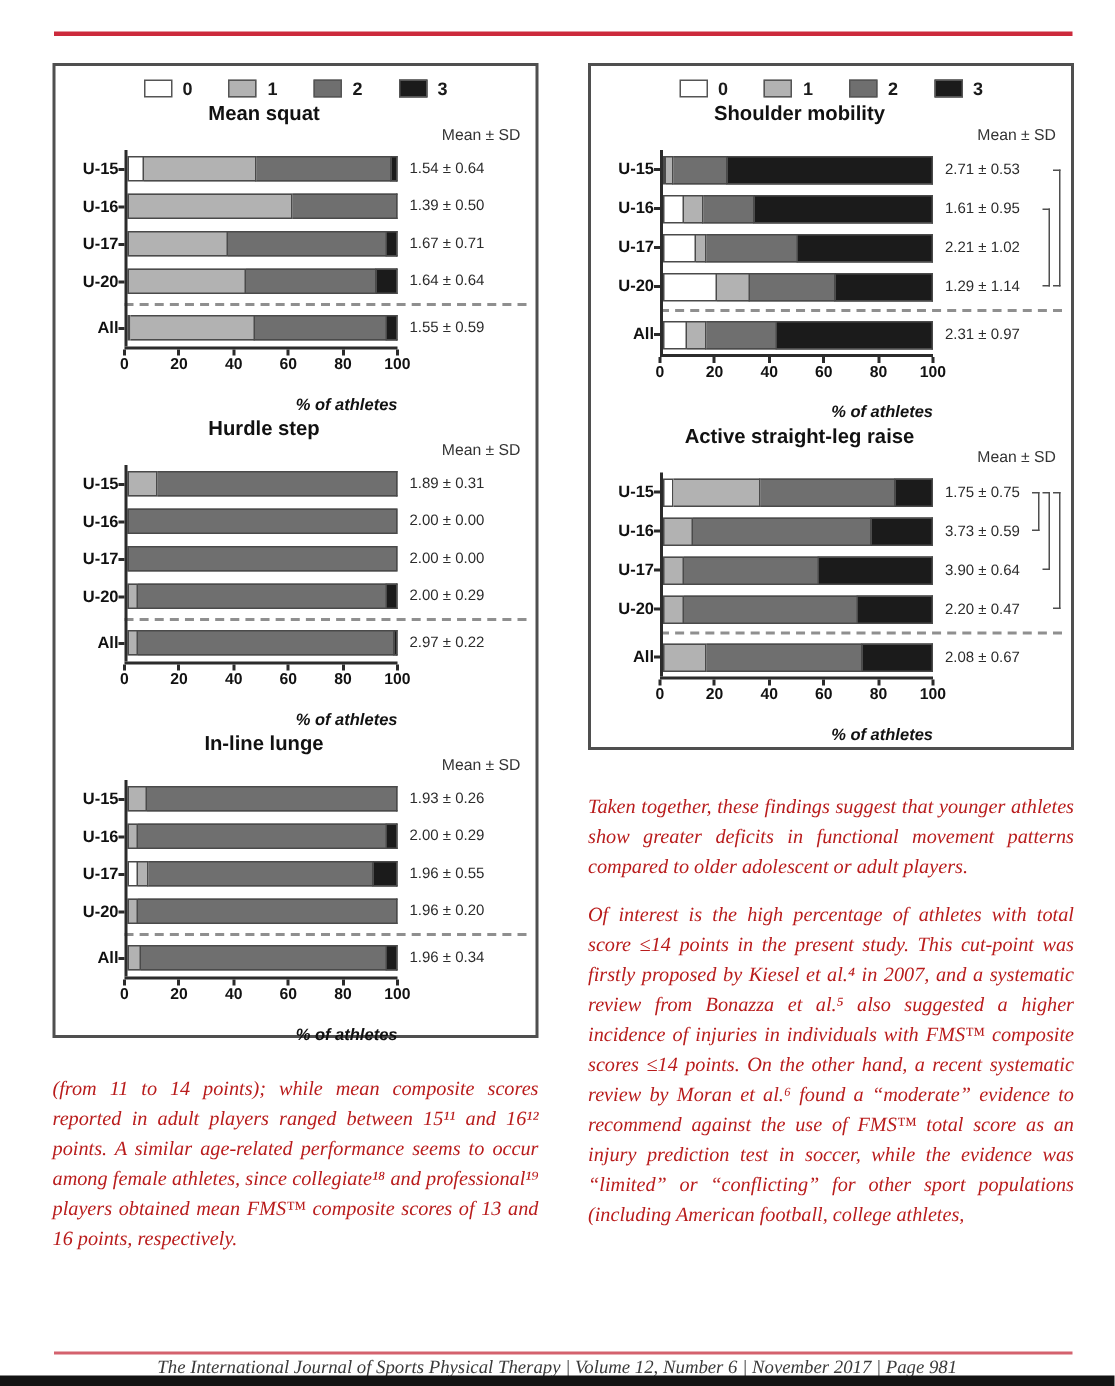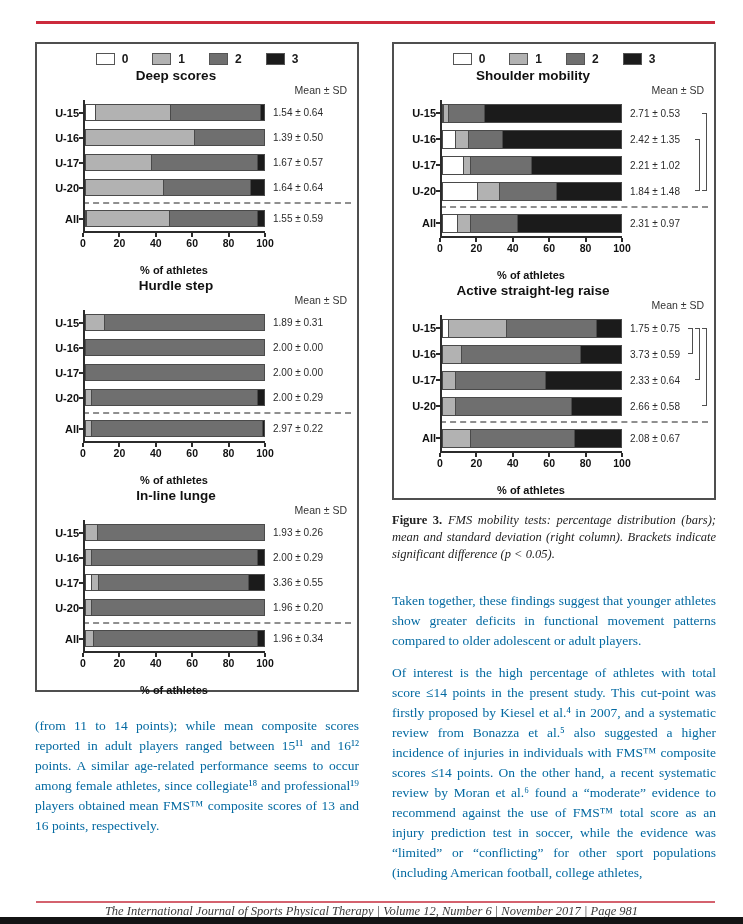--- a/index.html
+++ b/index.html
@@ -48,28 +48,28 @@
   .seg:first-child { border-left-width:1px; }
   .sep { border-top:2px dashed #8f8f8f; margin:2px 0 2px 40px; }
   .mean { margin-left:8px; font-family:"Liberation Sans", sans-serif; font-size:10px;
     color:#2b2b2b; white-space:nowrap; }
   .bracket { position:absolute; width:5px; border:1.5px solid #4f4f4f; border-left:none; }
 
   .xaxis { position:relative; margin-left:40px; width:182px; height:17px; border-top:2px solid #2b2b2b; }
   .xtick { position:absolute; top:0; width:2px; height:4px; background:#2b2b2b; transform:translateX(-1px); }
   .xticklab { position:absolute; top:4px; transform:translateX(-50%);
     font-family:"Liberation Sans", sans-serif; font-weight:bold; font-size:10.5px; color:#111; }
-  .xlabel { margin-left:40px; width:182px; text-align:center; margin-top:16px;
-    font-family:"Liberation Sans", sans-serif; font-weight:bold; font-size:11px; color:#111; }
+  .xlabel { margin-left:40px; width:182px; text-align:right; margin-top:16px;
+    font-family:"Liberation Sans", sans-serif; font-weight:bold; font-size:11px; color:#111;font-style:italic; }
 
   .caption { margin-top:12px; font-size:12.5px; line-height:1.35; text-align:justify; color:#222; }
   .caption .figlabel { font-weight:bold; }
   .caption .captext { font-style:italic; }
 
-  .bodytext { margin-top:24px; font-size:13.5px; line-height:20px; text-align:justify; color:#0369a1; }
+  .bodytext { margin-top:24px; font-size:13.5px; line-height:20px; text-align:justify; color:#b91c1c;font-style:italic; }
   .bodytext p + p { margin-top:12px; }
   .col-right .bodytext { margin-top:28px; }
 
   .footer-rule { position:absolute; left:36px; top:901px; width:679px; height:2px; }
   .footer-text { position:absolute; top:904px; left:0; width:100%; text-align:center;
     font-style:italic; font-size:12.5px; color:#3a3a3a; }
   .bottom-bar { position:absolute; left:0; top:917px; width:743px; height:7px; background:#141414; }
 </style>
 </head>
 <body>
@@ -91,21 +91,21 @@
           <span class="swatch" style="background: rgb(111, 111, 111);"></span>
           <span>2</span>
         </span>
       <span class="legend-item">
           <span class="swatch" style="background: rgb(27, 27, 27);"></span>
           <span>3</span>
         </span>
     </div>
     <div class="chart">
         <div class="chart-head">
-          <div class="chart-title">Deep scores</div>
+          <div class="chart-title">Mean squat</div>
           <div class="mean-header">Mean ± SD</div>
         </div>
         <div class="rows">
           <div class="yaxis"></div>
           <div class="crow">
             <div class="cat">U-15</div>
             <div class="ytick"></div>
             <div class="plotrow">
               <div class="bar">
                 <div class="seg" style="width: 6%; background: rgb(255, 255, 255);"></div>
@@ -130,21 +130,21 @@
           <div class="crow">
             <div class="cat">U-17</div>
             <div class="ytick"></div>
             <div class="plotrow">
               <div class="bar">
                 <div class="seg" style="width: 37%; background: rgb(178, 178, 178);"></div>
                 <div class="seg" style="width: 59%; background: rgb(111, 111, 111);"></div>
                 <div class="seg" style="width: 4%; background: rgb(27, 27, 27);"></div>
               </div>
             </div>
-            <div class="mean">1.67 ± 0.57</div>
+            <div class="mean">1.67 ± 0.71</div>
           </div>
           <div class="crow">
             <div class="cat">U-20</div>
             <div class="ytick"></div>
             <div class="plotrow">
               <div class="bar">
                 <div class="seg" style="width: 44%; background: rgb(178, 178, 178);"></div>
                 <div class="seg" style="width: 48%; background: rgb(111, 111, 111);"></div>
                 <div class="seg" style="width: 8%; background: rgb(27, 27, 27);"></div>
               </div>
@@ -296,21 +296,21 @@
             <div class="cat">U-17</div>
             <div class="ytick"></div>
             <div class="plotrow">
               <div class="bar">
                 <div class="seg" style="width: 4%; background: rgb(255, 255, 255);"></div>
                 <div class="seg" style="width: 4%; background: rgb(178, 178, 178);"></div>
                 <div class="seg" style="width: 83%; background: rgb(111, 111, 111);"></div>
                 <div class="seg" style="width: 9%; background: rgb(27, 27, 27);"></div>
               </div>
             </div>
-            <div class="mean">3.36 ± 0.55</div>
+            <div class="mean">1.96 ± 0.55</div>
           </div>
           <div class="crow">
             <div class="cat">U-20</div>
             <div class="ytick"></div>
             <div class="plotrow">
               <div class="bar">
                 <div class="seg" style="width: 4%; background: rgb(178, 178, 178);"></div>
                 <div class="seg" style="width: 96%; background: rgb(111, 111, 111);"></div>
               </div>
             </div>
@@ -396,21 +396,21 @@
             <div class="cat">U-16</div>
             <div class="ytick"></div>
             <div class="plotrow">
               <div class="bar">
                 <div class="seg" style="width: 8%; background: rgb(255, 255, 255);"></div>
                 <div class="seg" style="width: 7%; background: rgb(178, 178, 178);"></div>
                 <div class="seg" style="width: 19%; background: rgb(111, 111, 111);"></div>
                 <div class="seg" style="width: 66%; background: rgb(27, 27, 27);"></div>
               </div>
             </div>
-            <div class="mean">2.42 ± 1.35</div>
+            <div class="mean">1.61 ± 0.95</div>
           </div>
           <div class="crow">
             <div class="cat">U-17</div>
             <div class="ytick"></div>
             <div class="plotrow">
               <div class="bar">
                 <div class="seg" style="width: 12%; background: rgb(255, 255, 255);"></div>
                 <div class="seg" style="width: 4%; background: rgb(178, 178, 178);"></div>
                 <div class="seg" style="width: 34%; background: rgb(111, 111, 111);"></div>
                 <div class="seg" style="width: 50%; background: rgb(27, 27, 27);"></div>
@@ -422,21 +422,21 @@
             <div class="cat">U-20</div>
             <div class="ytick"></div>
             <div class="plotrow">
               <div class="bar">
                 <div class="seg" style="width: 20%; background: rgb(255, 255, 255);"></div>
                 <div class="seg" style="width: 12%; background: rgb(178, 178, 178);"></div>
                 <div class="seg" style="width: 32%; background: rgb(111, 111, 111);"></div>
                 <div class="seg" style="width: 36%; background: rgb(27, 27, 27);"></div>
               </div>
             </div>
-            <div class="mean">1.84 ± 1.48</div>
+            <div class="mean">1.29 ± 1.14</div>
           </div>
           <div class="sep"></div>
           <div class="crow">
             <div class="cat">All</div>
             <div class="ytick"></div>
             <div class="plotrow">
               <div class="bar">
                 <div class="seg" style="width: 9%; background: rgb(255, 255, 255);"></div>
                 <div class="seg" style="width: 7%; background: rgb(178, 178, 178);"></div>
                 <div class="seg" style="width: 26%; background: rgb(111, 111, 111);"></div>
@@ -499,33 +499,33 @@
           <div class="crow">
             <div class="cat">U-17</div>
             <div class="ytick"></div>
             <div class="plotrow">
               <div class="bar">
                 <div class="seg" style="width: 8%; background: rgb(178, 178, 178);"></div>
                 <div class="seg" style="width: 50%; background: rgb(111, 111, 111);"></div>
                 <div class="seg" style="width: 42%; background: rgb(27, 27, 27);"></div>
               </div>
             </div>
-            <div class="mean">2.33 ± 0.64</div>
+            <div class="mean">3.90 ± 0.64</div>
           </div>
           <div class="crow">
             <div class="cat">U-20</div>
             <div class="ytick"></div>
             <div class="plotrow">
               <div class="bar">
                 <div class="seg" style="width: 8%; background: rgb(178, 178, 178);"></div>
                 <div class="seg" style="width: 64%; background: rgb(111, 111, 111);"></div>
                 <div class="seg" style="width: 28%; background: rgb(27, 27, 27);"></div>
               </div>
             </div>
-            <div class="mean">2.66 ± 0.58</div>
+            <div class="mean">2.20 ± 0.47</div>
           </div>
           <div class="sep"></div>
           <div class="crow">
             <div class="cat">All</div>
             <div class="ytick"></div>
             <div class="plotrow">
               <div class="bar">
                 <div class="seg" style="width: 16%; background: rgb(178, 178, 178);"></div>
                 <div class="seg" style="width: 58%; background: rgb(111, 111, 111);"></div>
                 <div class="seg" style="width: 26%; background: rgb(27, 27, 27);"></div>
@@ -547,24 +547,20 @@
           <div class="xtick" style="left: 60%;"></div>
           <div class="xticklab" style="left: 60%;">60</div>
           <div class="xtick" style="left: 80%;"></div>
           <div class="xticklab" style="left: 80%;">80</div>
           <div class="xtick" style="left: 100%;"></div>
           <div class="xticklab" style="left: 100%;">100</div>
         </div>
         <div class="xlabel">% of athletes</div>
       </div>
   </div>
-  <div class="caption">
-    <span class="figlabel">Figure 3.</span>
-    <span class="captext">FMS mobility tests: percentage distribution (bars); mean and standard deviation (right column). Brackets indicate significant difference (p &lt; 0.05).</span>
-  </div>
   <div class="bodytext">
     <p>Taken together, these findings suggest that younger athletes show greater deficits in functional movement patterns compared to older adolescent or adult players.</p>
     <p>Of interest is the high percentage of athletes with total score ≤14 points in the present study. This cut-point was firstly proposed by Kiesel et al.⁴ in 2007, and a systematic review from Bonazza et al.⁵ also suggested a higher incidence of injuries in individuals with FMS™ composite scores ≤14 points. On the other hand, a recent systematic review by Moran et al.⁶ found a “moderate” evidence to recommend against the use of FMS™ total score as an injury prediction test in soccer, while the evidence was “limited” or “conflicting” for other sport populations (including American football, college athletes,</p>
   </div>
 </div>
 
 <div class="footer-rule" style="background: rgb(212, 98, 110);"></div>
 <div class="footer-text">The International Journal of Sports Physical Therapy   |   Volume 12, Number 6   |   November 2017   |   Page 981</div>
 <div class="bottom-bar"></div>
 

